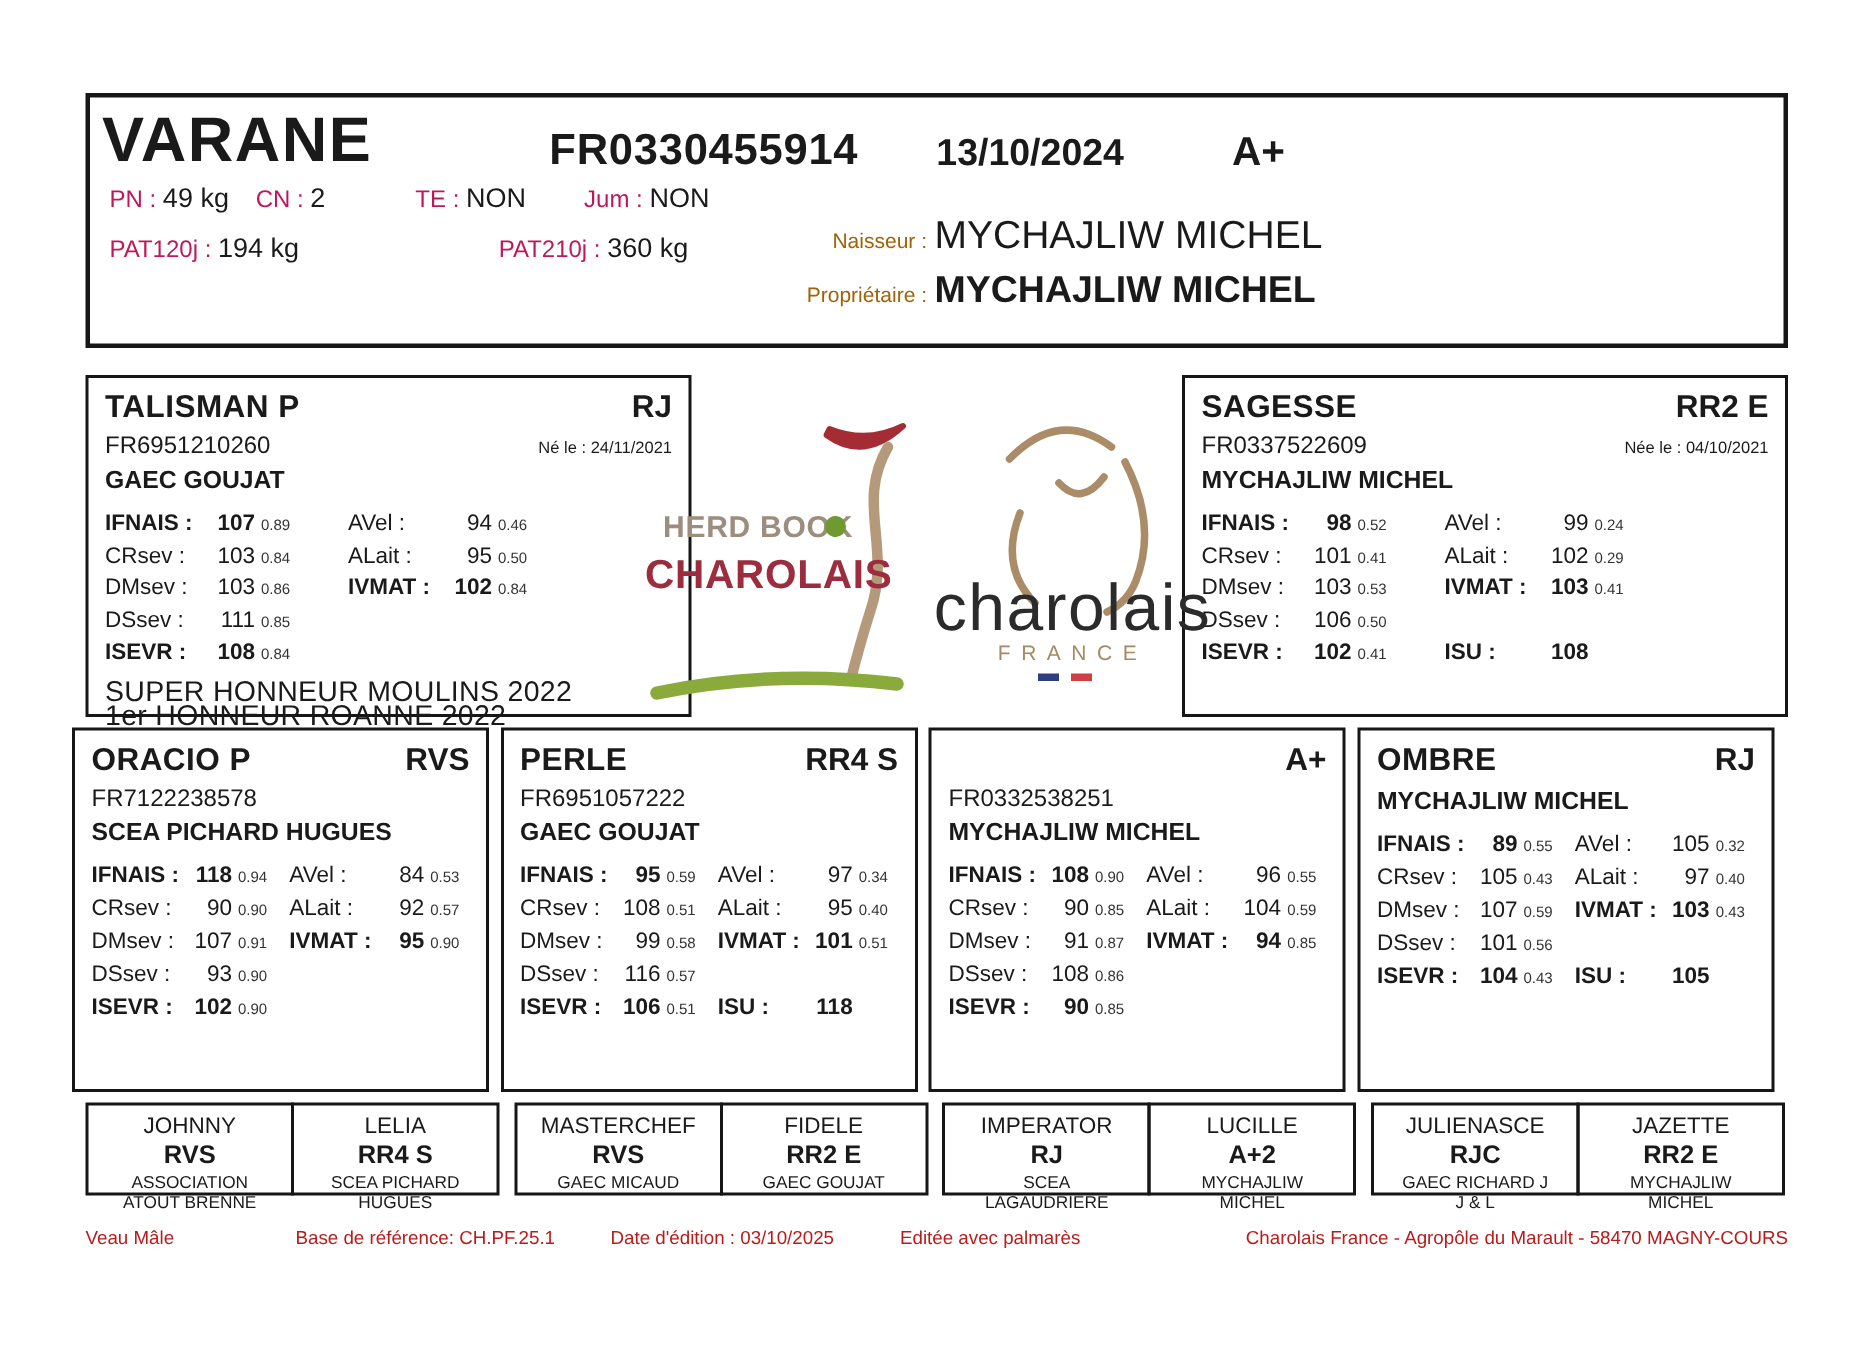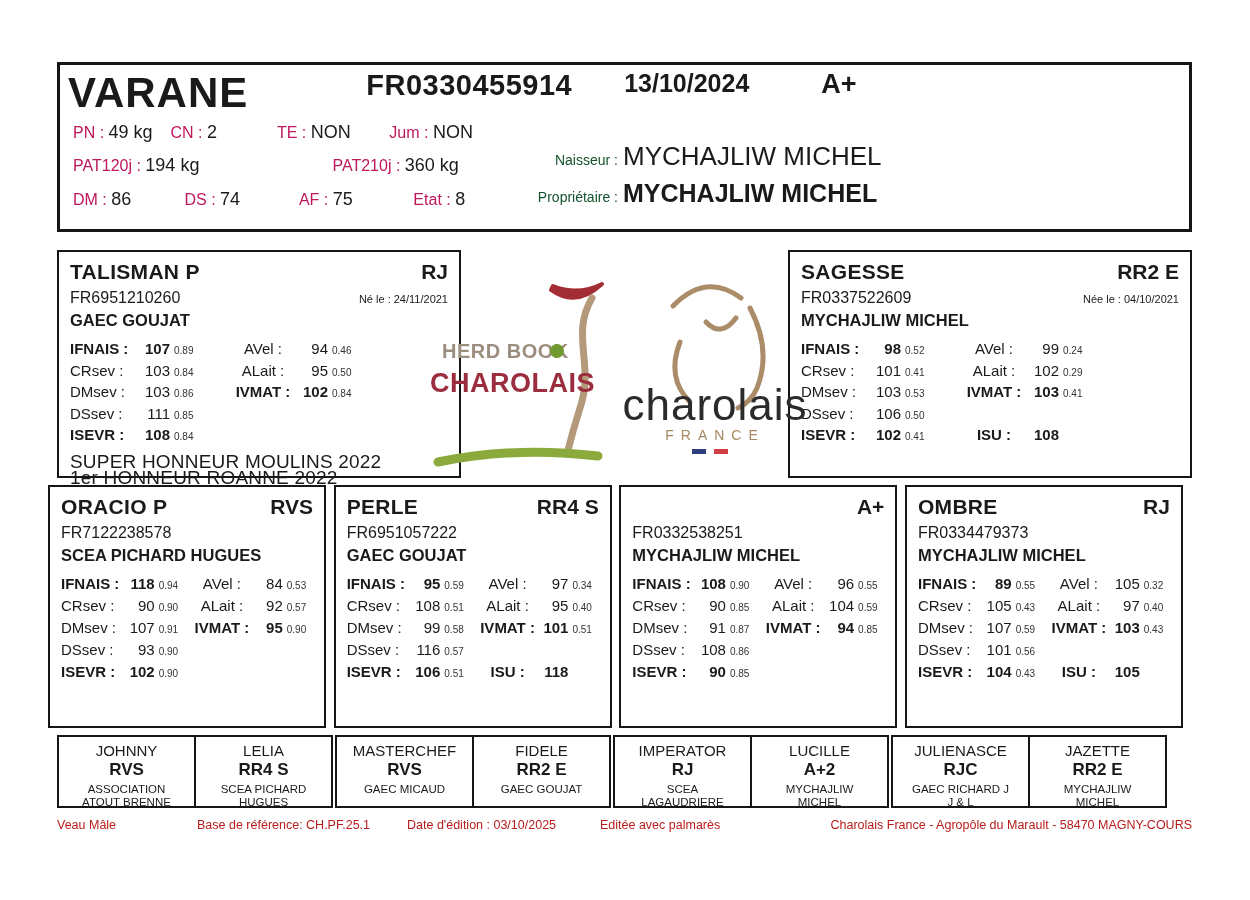--- a/index.html
+++ b/index.html
@@ -3,66 +3,66 @@
 <meta charset="utf-8">
 <style>
   * { margin:0; padding:0; box-sizing:border-box; }
   body { background:#e8e8e8; font-family:"Liberation Sans","DejaVu Sans",sans-serif; color:#1a1a1a; }
   .page { position:relative; width:1250px; height:900px; background:#ffffff; overflow:hidden; }
 
   .b { font-weight:bold; }
 
   
   .hdr { position:absolute; left:57px; top:62px; width:1135px; height:170px; border:3px solid #161616; }
-  .h-title-row { display:flex; align-items:flex-start; padding:4px 12px 0 8px; }
+  .h-title-row { display:flex; align-items:flex-end; padding:4px 12px 0 8px; }
   .h-name { font-size:42px; font-weight:bold; letter-spacing:1px; }
   .h-id   { font-size:29px; font-weight:bold; margin-left:118px; letter-spacing:0.5px; }
   .h-date { font-size:25px; font-weight:bold; margin-left:52px; }
   .h-grade{ font-size:27px; font-weight:bold; margin-left:72px; }
   .h-row { position:absolute; left:13px; white-space:nowrap; }
   .h-row1 { top:57px; } .h-row2 { top:90px; } .h-row3 { top:124px; }
   .h-cell { display:inline-block; }
   .h-lab { font-size:16px; color:#be185d; } 
   .h-val { font-size:18px; }
   .h-row1 span.h-cell:nth-of-type(1){ width:93px; } .h-row1 span.h-cell:nth-of-type(2){ width:102px; } .h-row1 span.h-cell:nth-of-type(3){ width:108px; }
   .h-row2 span.h-cell:nth-of-type(1){ width:255px; }
   .h-row3 span.h-cell:nth-of-type(1){ width:107px; } .h-row3 span.h-cell:nth-of-type(2){ width:110px; } .h-row3 span.h-cell:nth-of-type(3){ width:110px; }
   .h-owner-line { position:absolute; left:462px; white-space:nowrap; }
   .h-naisseur { top:76px; } .h-prop { top:114px; }
-  .h-owner-lab { display:inline-block; width:96px; text-align:right; font-size:14px; color:#14532d; }
+  .h-owner-lab { display:inline-block; width:96px; text-align:right; font-size:14px; color:#a16207; }
   .h-naisseur .h-owner-val { font-size:26px; margin-left:5px; }
   .h-prop .h-owner-val { font-size:25px; font-weight:bold; margin-left:5px; }
 
   
   .parents-row { position:absolute; left:57px; top:250px; width:1135px; height:228px; display:flex; justify-content:space-between; }
   .parents-row .panel { width:404px; height:228px; }
   .gp-row { position:absolute; left:48px; top:485px; width:1135px; height:243px; display:flex; justify-content:space-between; }
   .gp-row .panel { width:278px; height:243px; }
   .panel { border:2.5px solid #161616; padding:8px 11px 6px 11px; background:#fff; }
   .p-head { display:flex; justify-content:space-between; align-items:baseline; min-height:26px; }
   .p-name { font-size:21px; font-weight:bold; letter-spacing:0.3px; }
   .p-code { font-size:21px; font-weight:bold; }
   .p-sub { display:flex; justify-content:space-between; align-items:baseline; margin-top:3px; }
   .p-id { font-size:16px; }
   .p-born { font-size:11px; }
   .p-breeder { font-size:16.5px; font-weight:bold; margin:4px 0 9px 0; }
   .srow { display:flex; align-items:baseline; font-size:15px; line-height:20px; white-space:nowrap; }
   .parents-row .srow { line-height:19.5px; }
-  .sl { width:66px; } .rl { width:62px;text-align:center; }
+  .sl { width:66px; } .rl { width:62px; }
   .sv { width:34px; text-align:right; }
   .si { width:32px; font-size:10px; color:#333; padding-left:4px; }
   .parents-row .rl { margin-left:30px; }
   .gp-row .rl { margin-left:8px; }
   .p-awards { margin-top:7px; font-size:19px; line-height:16px; letter-spacing:0.2px; }
 
   
   .logo-zone { position:absolute; left:50%; top:0; transform:translateX(-50%); width:410px; height:228px; }
 
   
-  .anc-row { position:absolute; left:57px; top:735px; width:1135px; height:73px; display:flex; }
+  .anc-row { position:absolute; left:57px; top:735px; width:1135px; height:62px; display:flex; justify-content:space-between; }
   .anc-pair { display:flex; width:278px; }
   .abox { width:50%; border:2.5px solid #161616; text-align:center; padding-top:5px; }
   .abox + .abox { border-left-width:2px; margin-left:-2px; }
   .a-name { font-size:15px; }
   .a-code { font-size:17px; font-weight:bold; margin-top:1px; }
   .a-breeder { font-size:11.5px; margin-top:3px; line-height:12.5px; white-space:pre-line; }
 
   
   .footer { position:absolute; left:57px; top:818px; width:1135px; height:18px; font-size:12.5px; color:#b91c1c; }
   .f-item { position:absolute; white-space:nowrap; }
@@ -91,31 +91,20 @@
         <span class="h-cell"><span class="h-lab">TE :</span> <span class="h-val">NON</span></span>
       
         <span class="h-cell"><span class="h-lab">Jum :</span> <span class="h-val">NON</span></span>
       </div>
     <div class="h-row h-row2">
       
     
         <span class="h-cell"><span class="h-lab">PAT120j :</span> <span class="h-val">194 kg</span></span>
       
         <span class="h-cell"><span class="h-lab">PAT210j :</span> <span class="h-val">360 kg</span></span>
-      </div>
-    <div class="h-row h-row3">
-      
-    
-        <span class="h-cell"><span class="h-lab">DM :</span> <span class="h-val">86</span></span>
-      
-        <span class="h-cell"><span class="h-lab">DS :</span> <span class="h-val">74</span></span>
-      
-        <span class="h-cell"><span class="h-lab">AF :</span> <span class="h-val">75</span></span>
-      
-        <span class="h-cell"><span class="h-lab">Etat :</span> <span class="h-val">8</span></span>
       </div>
     <div class="h-owner-line h-naisseur">
       <span class="h-owner-lab">Naisseur :</span><span class="h-owner-val">MYCHAJLIW MICHEL</span>
     </div>
     <div class="h-owner-line h-prop">
       <span class="h-owner-lab">Propriétaire :</span><span class="h-owner-val">MYCHAJLIW MICHEL</span>
     </div>
   </div>
 
   <div class="parents-row">
@@ -449,24 +438,20 @@
               <span class="si"></span>
             </div>
           </div>
       </div>
 
       <div class="panel">
         <div class="p-head">
           <span class="p-name">OMBRE</span>
           <span class="p-code">RJ</span>
         </div>
-        <div class="p-sub">
-          <span class="p-id">FR0334479373</span>
-          <span class="p-born"></span>
-        </div>
         <div class="p-breeder">MYCHAJLIW MICHEL</div>
         <div class="p-stats">
 
             <div class="srow">
               <span class="sl b">IFNAIS :</span>
               <span class="sv b">89</span>
               <span class="si">0.55</span>
               <span class="rl">AVel :</span>
               <span class="sv">105</span>
               <span class="si">0.32</span>

